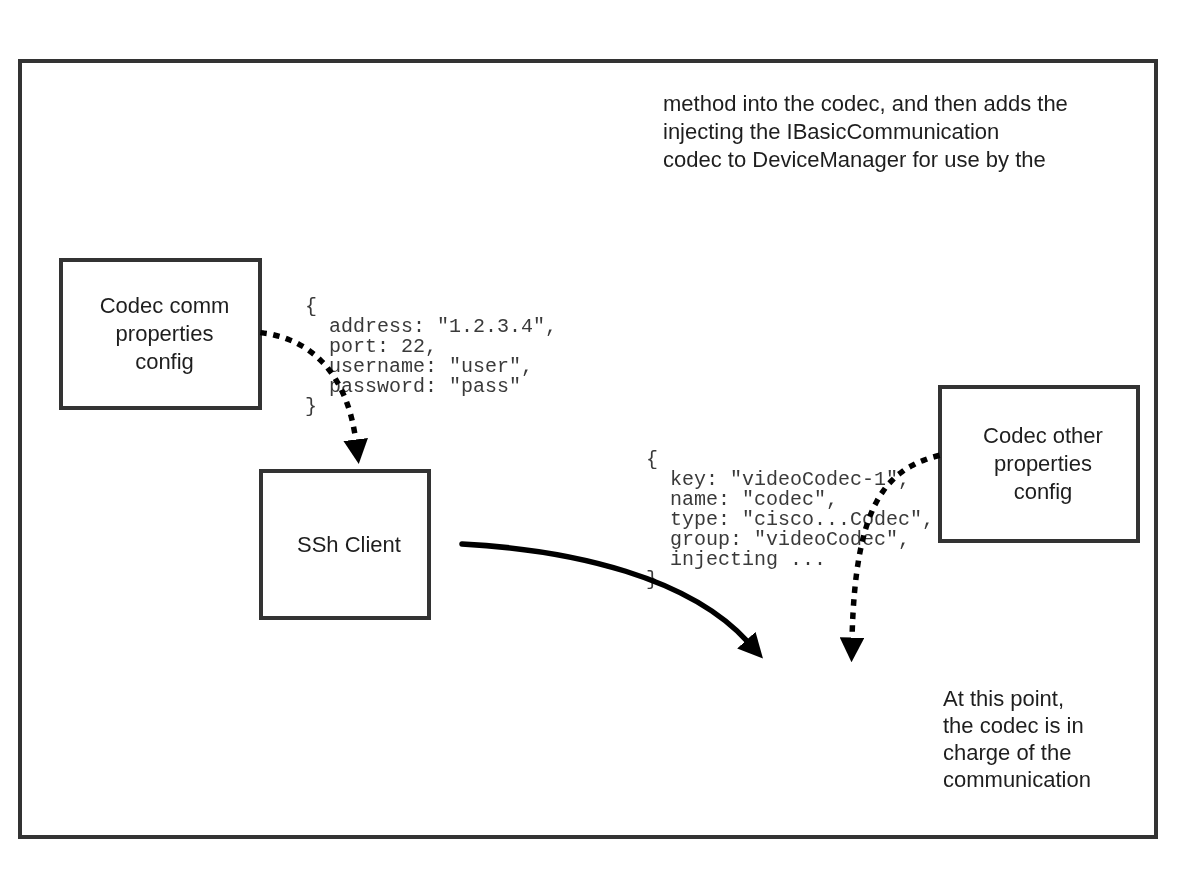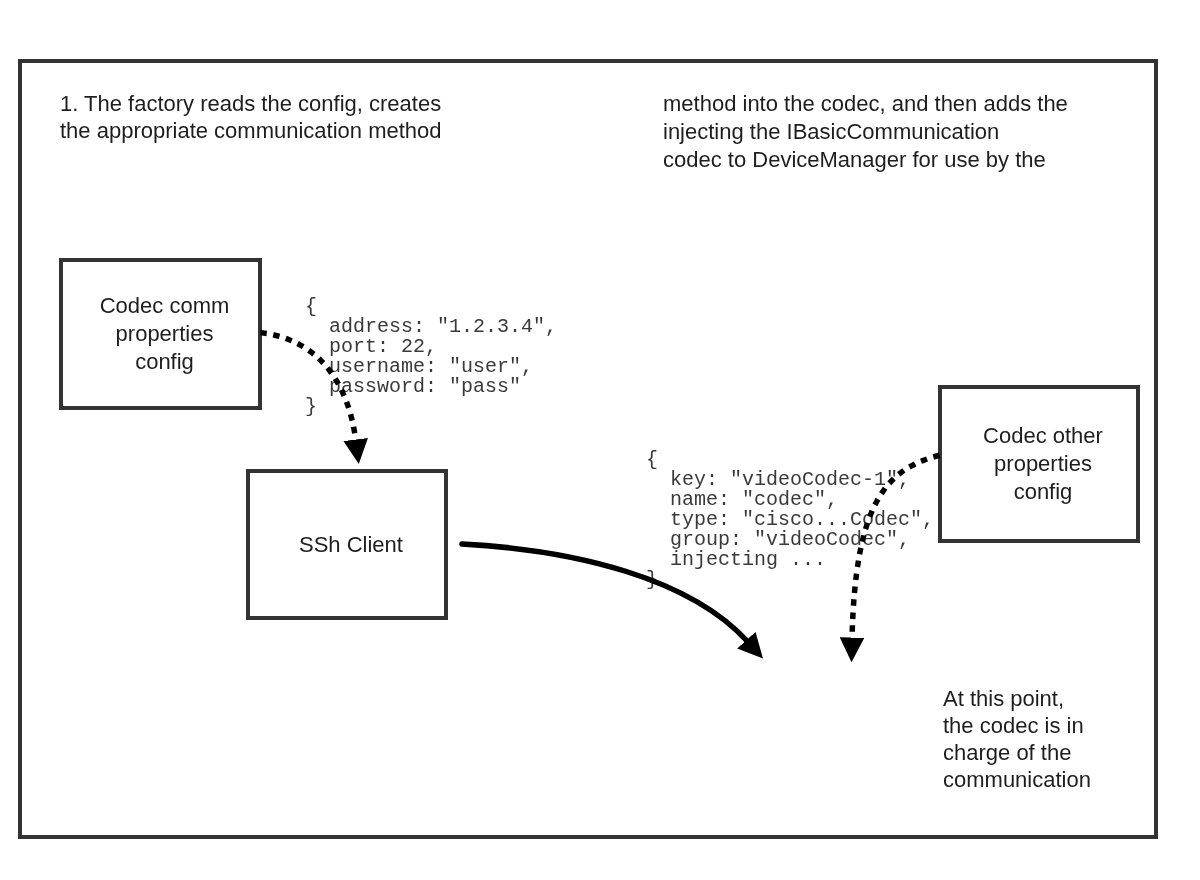--- a/index.html
+++ b/index.html
@@ -44,21 +44,21 @@
     flex-direction: column;
     align-items: center;
     justify-content: center;
     text-align: center;
     color: #1e1e1e;
     font-size: 22px;
     line-height: 28px;
     padding-left: 8px;
   }
   .box-codec-comm  { left: 59px;  top: 258px; width: 203px; height: 152px; }
-  .box-ssh         { left: 246px; top: 469px; width: 202px; height: 151px; }
+  .box-ssh         { left: 259px; top: 469px; width: 172px; height: 151px; }
   .box-codec-other { left: 938px; top: 385px; width: 202px; height: 158px; }
   .box-cisco       { left: 710px; top: 665px; width: 202px; height: 148px; }
   .code-block {
     position: absolute;
     font-family: "Liberation Mono", monospace;
     font-size: 20px;
     line-height: 20px;
     color: #3a3a3a;
   }
   .code-block div { white-space: pre; }
@@ -89,24 +89,20 @@
     stroke-linecap: round;
   }
 </style>
 </head>
 <body>
 
 <div class="stage">
 
   <div class="outer-frame"></div>
 
-  <div class="note note1">
-    <div>1. The factory reads the config, creates</div>
-    <div>the appropriate communication method</div>
-  </div>
 
   <div class="note note2">
     <div>method into the codec, and then adds the</div>
     <div>injecting the IBasicCommunication</div>
     <div>codec to DeviceManager for use by the</div>
   </div>
 
   <div class="node-box box-codec-comm">
     <div>Codec comm</div>
     <div>properties</div>

